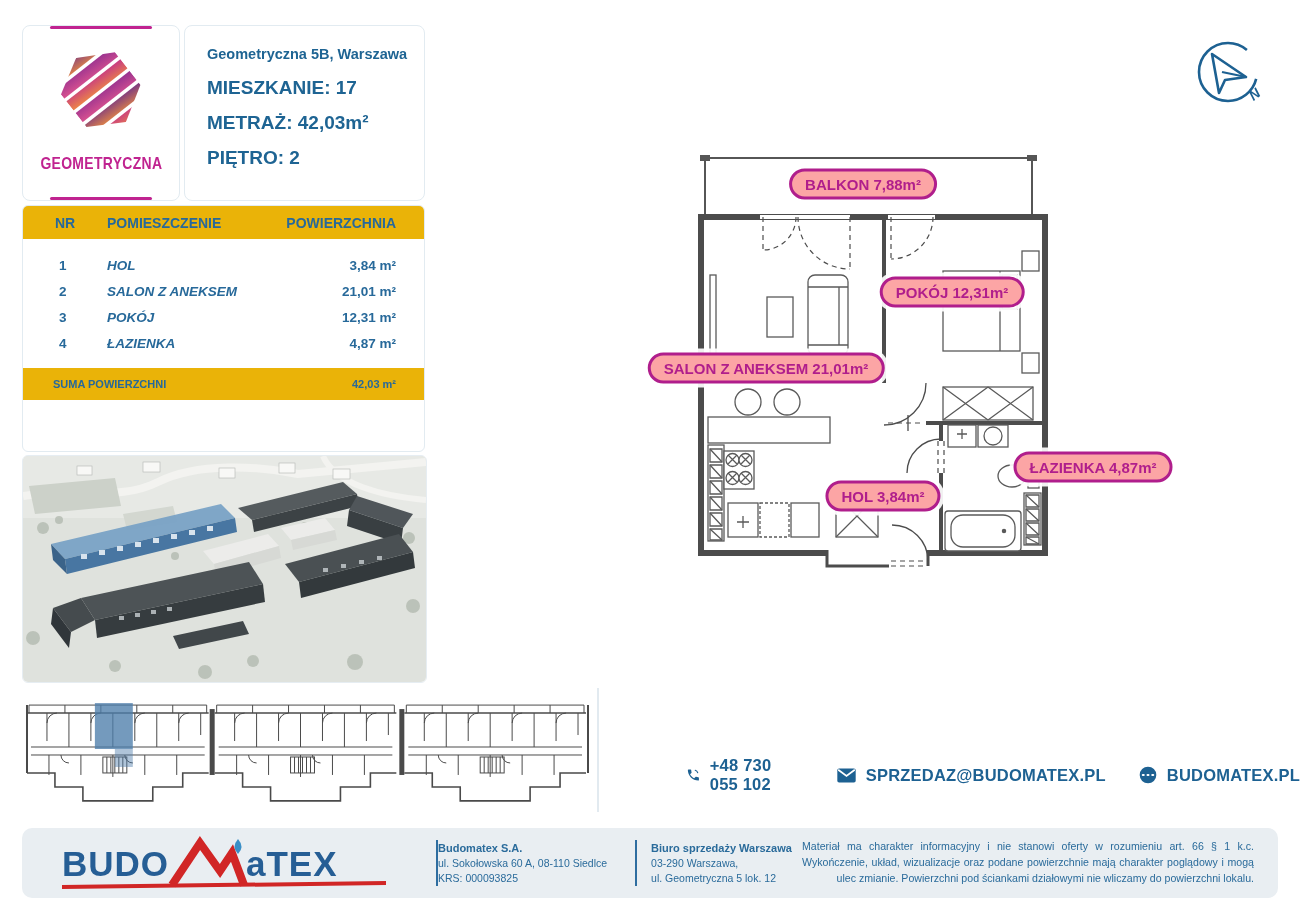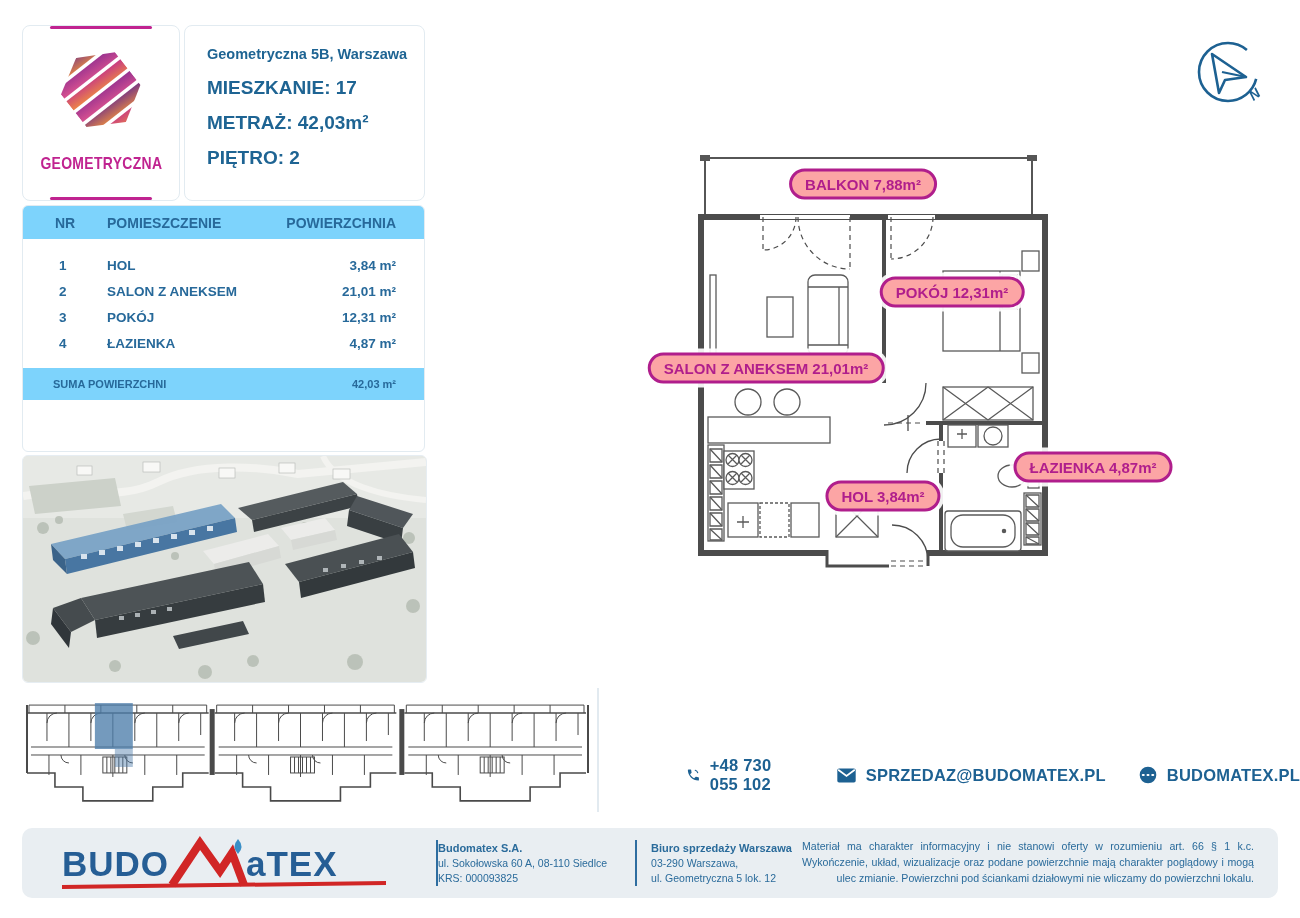--- a/index.html
+++ b/index.html
@@ -17,29 +17,29 @@
 
   
   .info-box{left:184px;top:25px;width:241px;height:176px;padding:20px 0 0 22px;}
   .addr{font-size:14.5px;font-weight:700;margin-bottom:15px;}
   .info-line{font-size:19px;font-weight:600;margin-bottom:13px;white-space:nowrap;}
   .info-line b{font-weight:800;}
 
   
   .rooms{left:22px;top:205px;width:403px;height:247px;border:1.5px solid #e2ebf1;
          border-radius:6px;box-sizing:border-box;overflow:hidden;background:#fff;}
-  .band{background:#7dd3fc;display:flex;align-items:center;font-weight:700;font-size:14px;color:#27699a;}
+  .band{background:#eab308;display:flex;align-items:center;font-weight:700;font-size:14px;color:#27699a;}
   .thead{height:33px;}
   .th-nr{margin-left:32px;width:52px;}
   .th-room{flex:1;}
   .th-area{margin-right:28px;}
   .tbody{padding-top:13px;}
   .trow{display:flex;align-items:center;height:26px;font-size:13.5px;font-weight:600;color:#27699a;}
   .td-nr{margin-left:36px;width:48px;}
-  .td-room{flex:1;}
+  .td-room{flex:1;font-style:italic;}
   .td-area{margin-right:28px;text-align:right;}
   .tsum{height:32px;margin-top:12px;justify-content:space-between;font-size:11px;}
   .sum-label{margin-left:30px;}
   .sum-value{margin-right:28px;}
 
   
   .photo{left:22px;top:455px;width:403px;height:226px;border-radius:6px;overflow:hidden;
          border:1px solid #e6edf2;}
   .strip{left:25px;top:693px;width:565px;height:118px;}
   .vdiv{left:597px;top:688px;width:2px;height:124px;background:#e2eaf0;}

